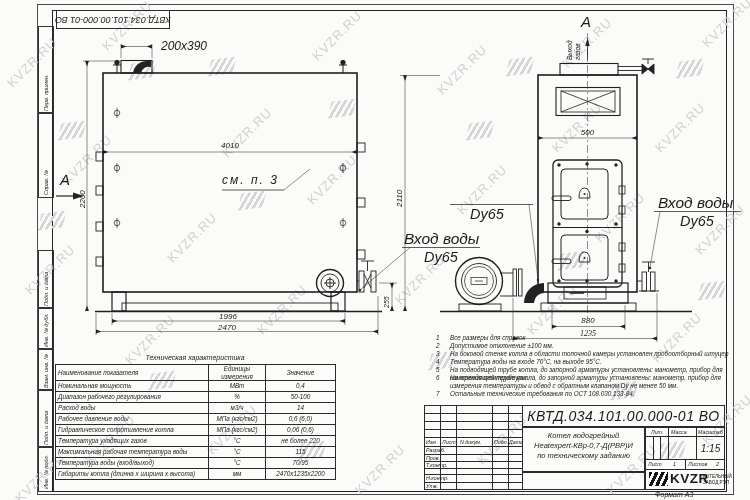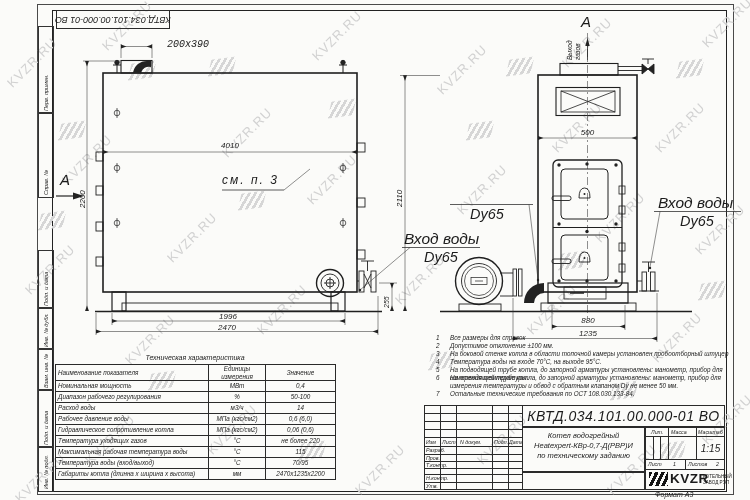--- a/index.html
+++ b/index.html
@@ -327,35 +327,35 @@
         <circle cx="538" cy="280" r="1.2" fill="#222" stroke="none"></circle>
       <line x1="402" y1="247.5" x2="480" y2="247.5" stroke-width="0.8"></line>
       <line x1="410" y1="247.5" x2="360" y2="290"></line>
         <circle cx="360" cy="290" r="1.2" fill="#222" stroke="none"></circle>
       <line x1="654" y1="211.5" x2="741" y2="211.5" stroke-width="0.8"></line>
       <line x1="660" y1="211.5" x2="650" y2="267"></line>
         <circle cx="650" cy="268" r="1.2" fill="#222" stroke="none"></circle>
     </g>
   </svg>
 
-  <span class="t" style="left:167px;top:39px;font-size:10px;font-family:Liberation Mono, monospace;">200x390</span>
+  <span class="t" style="left:161px;top:39px;font-size:12px;">200x390</span>
   <span class="t ctr" style="left:210px;top:141px;width:40px;font-size:8px;">4010</span>
   <span class="t" style="left:222px;top:173px;font-size:12px;letter-spacing:2px;">см. п. 3</span>
   <span class="t rot" style="left:78px;top:208px;font-size:8px;">2200</span>
   <span class="t" style="left:60px;top:171px;font-size:15px;">A</span>
   <span class="t ctr" style="left:208px;top:312px;width:40px;font-size:8px;">1996</span>
   <span class="t ctr" style="left:207px;top:322.5px;width:40px;font-size:8px;">2470</span>
   <span class="t rot" style="left:383px;top:308px;font-size:7px;">255</span>
   <span class="t rot" style="left:395px;top:207px;font-size:8px;">2110</span>
   <span class="t" style="left:581px;top:13px;font-size:15px;">A</span>
   <span class="t rot" style="left:566px;top:60px;font-size:6.5px;">Выход</span>
   <span class="t rot" style="left:574px;top:60px;font-size:6.5px;">газов</span>
   <span class="t ctr" style="left:570px;top:128px;width:35px;font-size:8px;">500</span>
   <span class="t ctr" style="left:570px;top:316px;width:36px;font-size:8px;">880</span>
-  <span class="t ctr" style="left:568px;top:329px;width:40px;font-size:8px;">1235</span>
+  <span class="t ctr" style="left:568px;top:329px;width:40px;font-size:8px;font-family:Liberation Serif, serif;">1235</span>
   <span class="t" style="left:470px;top:206px;font-size:14.5px;">Dy65</span>
   <span class="t" style="left:404px;top:230px;font-size:15.5px;">Вход воды</span>
   <span class="t" style="left:424px;top:249px;font-size:14.5px;">Dy65</span>
   <span class="t" style="left:658px;top:194px;font-size:15.5px;">Вход воды</span>
   <span class="t" style="left:680px;top:213px;font-size:14.5px;">Dy65</span>
 
   <span class="t" id="tech-title">Техническая характеристика</span>
   <table id="tech-table">
     <tbody>
         <tr>

